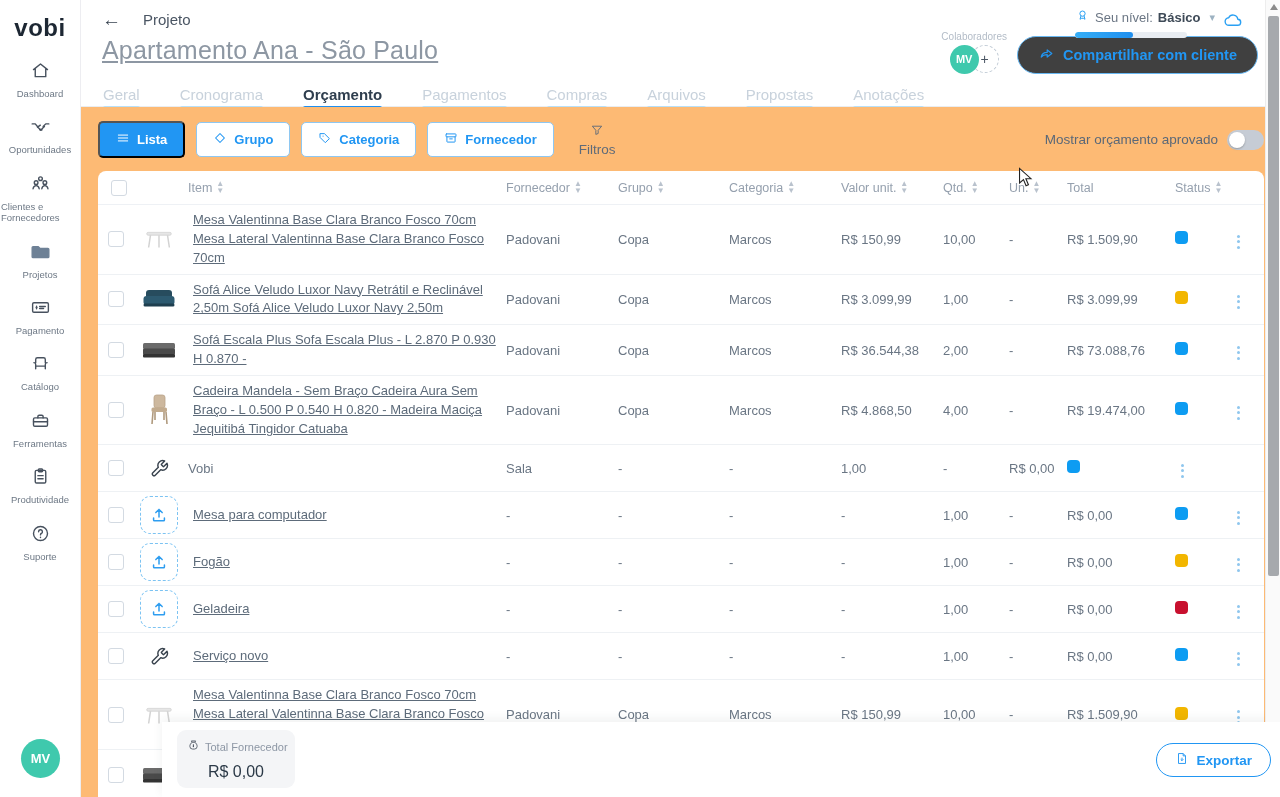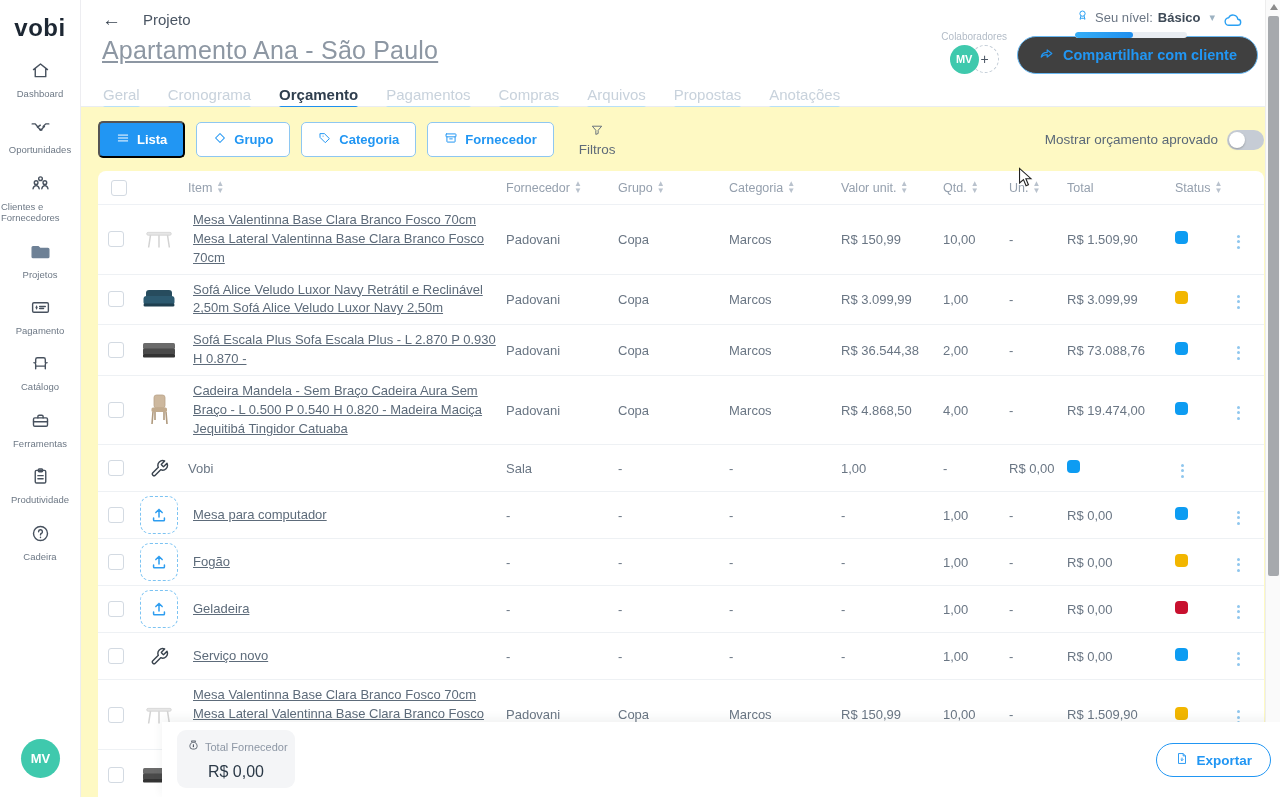--- a/index.html
+++ b/index.html
@@ -35,28 +35,28 @@
   .hdr-row2 { display:flex; align-items:flex-start; justify-content:space-between; margin-top:7px; }
   .title { font-size:25px; color:#8d97a3; font-weight:400; letter-spacing:.2px;text-decoration:underline; }
   .collab-zone { display:flex; align-items:center; gap:10px; margin-top:-6px; }
   .collab { display:flex; flex-direction:column; align-items:center; }
   .collab-lbl { font-size:10px; color:#b3bcc7; margin-bottom:3px; }
   .collab-avatars { display:flex; align-items:center; }
   .collab-av { width:29px; height:29px; border-radius:50%; background:#3fc9ad; color:#fff; font-size:11px; font-weight:bold; display:flex; align-items:center; justify-content:center; z-index:2; }
   .collab-add { width:28px; height:28px; border-radius:50%; border:1.5px dashed #c3cdd7; background:#fff; color:#4a5563; font-size:14px; display:flex; align-items:center; justify-content:center; margin-left:-8px; cursor:pointer; }
   .share-btn { display:flex; align-items:center; gap:8px; border:1.5px solid #69b8f2; border-radius:19px; background:#404040; color:#2196f3; font-size:14.5px; font-weight:bold; padding:8px 20px; cursor:pointer; margin-top:6px; }
   .share-btn svg { width:17px; height:17px; stroke:#2196f3; fill:none; stroke-width:1.7; stroke-linejoin:round; }
-  .tabs { display:flex; gap:28px; margin-top:12px; padding-left:1px; }
+  .tabs { display:flex; gap:40px; margin-top:12px; padding-left:1px; }
   .tab { font-size:15px; color:#c8d2dc; cursor:pointer; padding-bottom:6px; position:relative; }
   .tab .uline { position:absolute; left:0; right:0; bottom:-1px; height:4px; border-radius:2px; background:#b8e0f8; }
   .tab.active { color:#2f3e4e; font-weight:bold; }
   .tab.active .uline { background:#1f8fef; }
 
   
-  .content { position:absolute; top:107px; bottom:0; left:0; right:0; background:#fef9c3; overflow:hidden; }
+  .content { position:absolute; top:107px; bottom:0; left:0; right:0; background:#fdba74; overflow:hidden; }
   .toolbar { display:flex; align-items:center; margin:14px 16px 13px 17px; }
   .tbtn { display:flex; align-items:center; gap:7px; font-size:13px; font-weight:bold; border-radius:5px; padding:8px 16px; cursor:pointer; margin-right:11px; }
   .tbtn svg { width:14px; height:14px; fill:none; stroke-width:1.7; stroke-linecap:round; stroke-linejoin:round; }
   .tbtn.filled { background:#2196f3; color:#fff; }
   .tbtn.filled svg { stroke:#fff; }
   .tbtn.outline { background:#fff; border:1px solid #8ec7f1; color:#2196f3; }
   .tbtn.outline svg { stroke:#2196f3; }
   .filters { display:flex; align-items:center; gap:2px; color:#5f6b79; font-size:13.5px; margin-left:14px; cursor:pointer;flex-direction:column; }
   .filters svg { width:14px; height:14px; stroke:#5f6b79; fill:none; stroke-width:1.6; stroke-linejoin:round; }
   .toggle-zone { margin-left:auto; display:flex; align-items:center; gap:9px; }
@@ -160,21 +160,21 @@
             <rect x="9.5" y="3.5" width="5" height="3" rx="1"></rect>
             <path d="M9 11 h6 M9 14.5 h6"></path>
           </svg></span>
       <span class="lbl">Produtividade</span>
     </div>
     <div class="nav-item">
       <span><svg viewBox="0 0 24 24">
             <circle cx="12" cy="12" r="8"></circle>
             <path d="M9.8 10 a2.2 2.2 0 1 1 3 2 c-.8.4-.8 1-.8 1.6 M12 16.3 v.2"></path>
           </svg></span>
-      <span class="lbl">Cadeira</span>
+      <span class="lbl">Suporte</span>
     </div>
   </div>
   <div class="sidebar-avatar">MV</div>
 </div>
 
 <div class="main">
   <div class="hdr">
     <div class="hdr-row1">
       <span class="back">←</span>
       <span class="crumb">Projeto</span>

